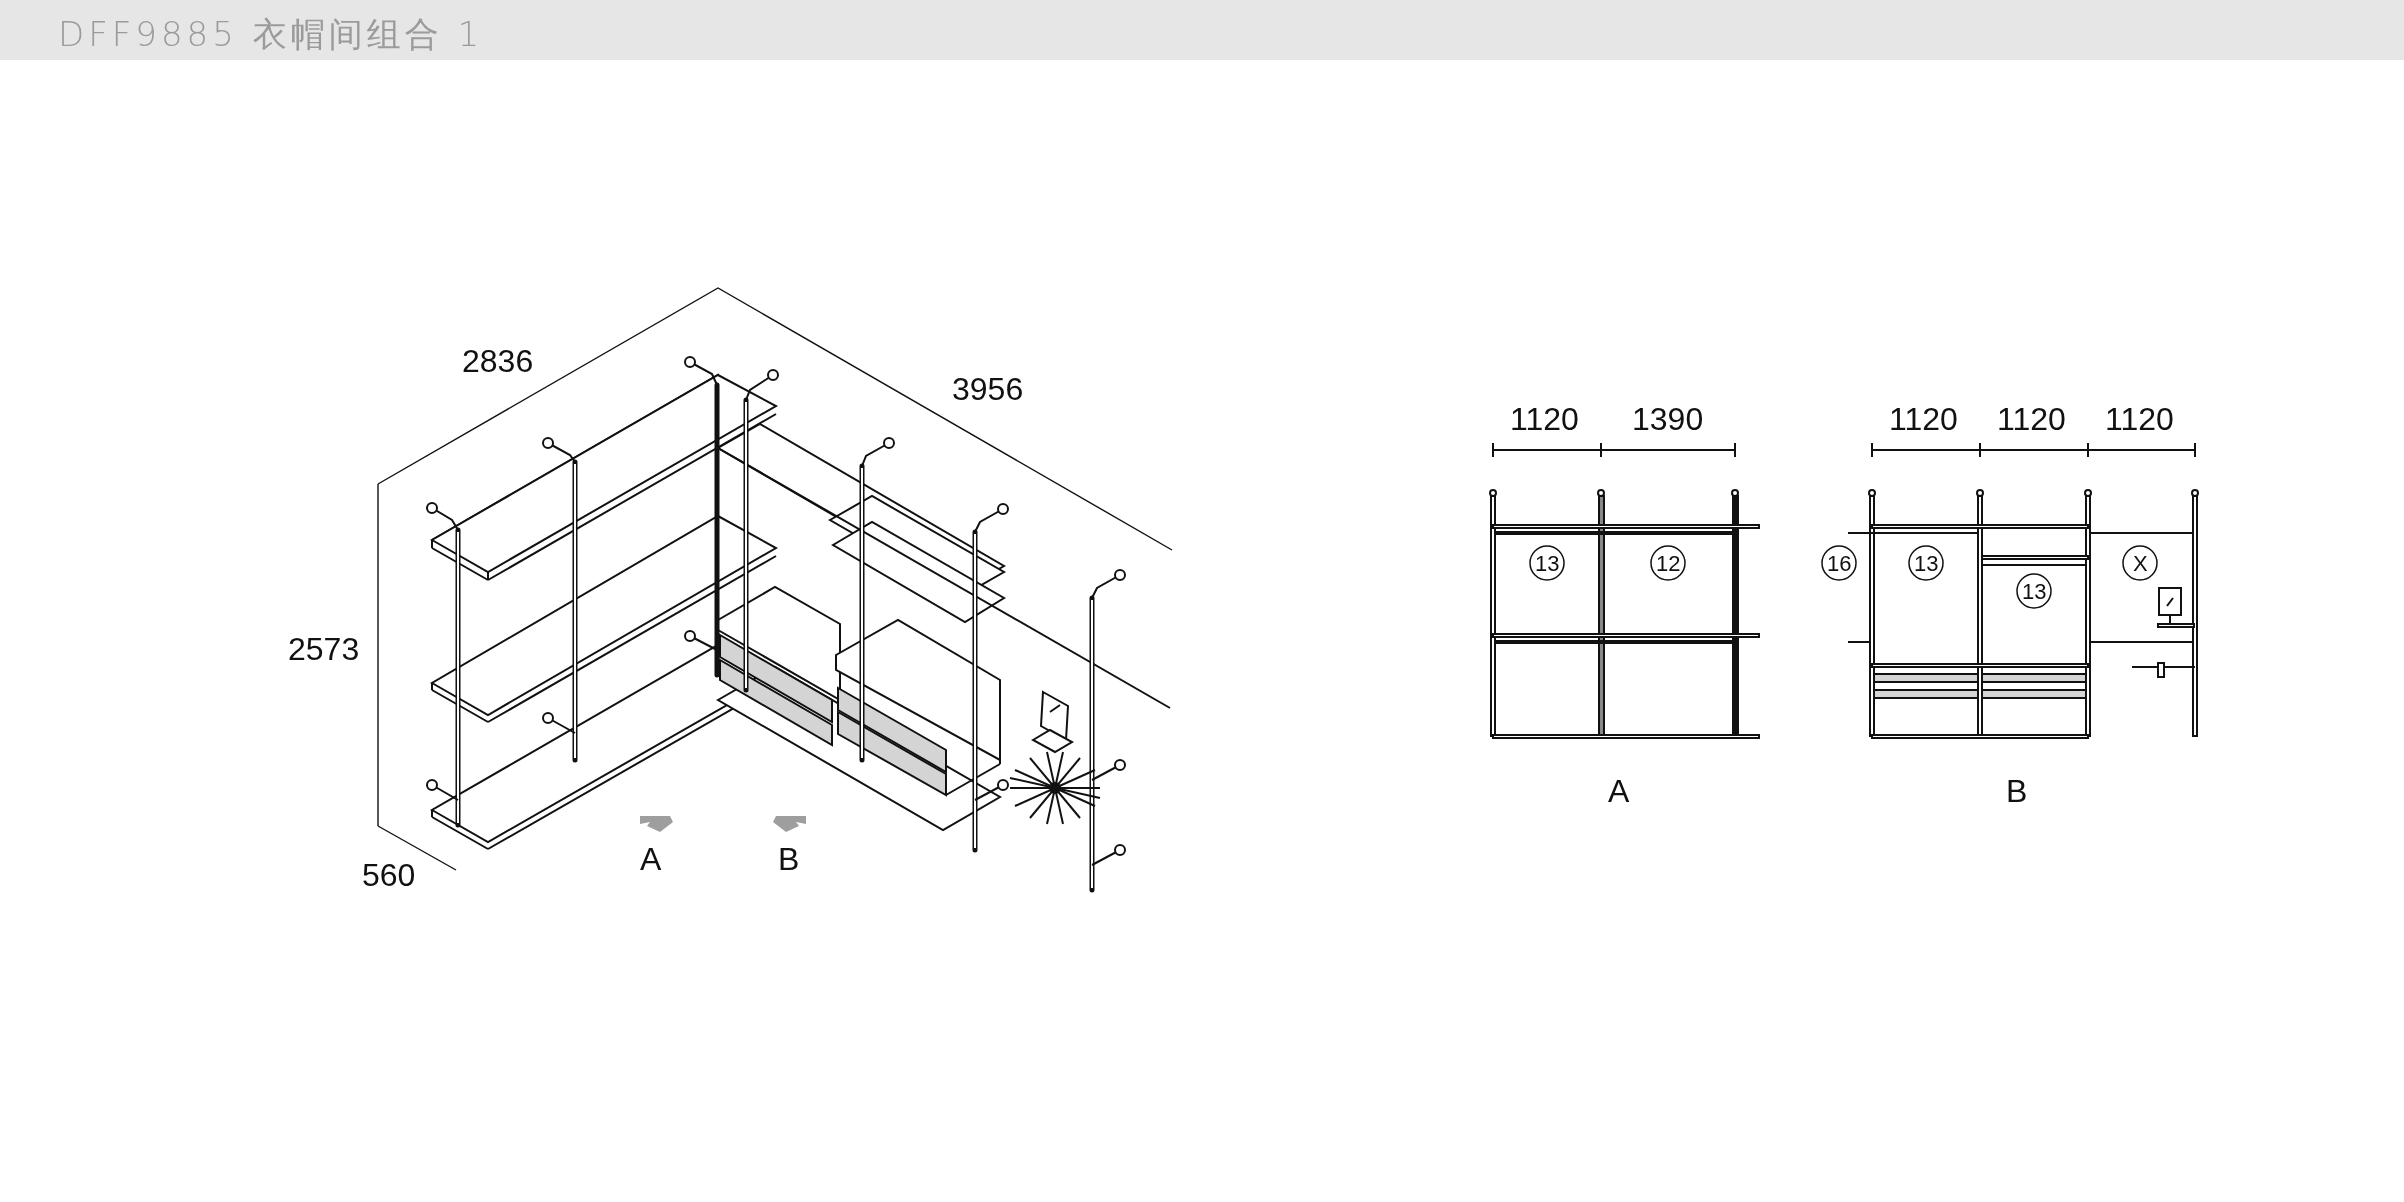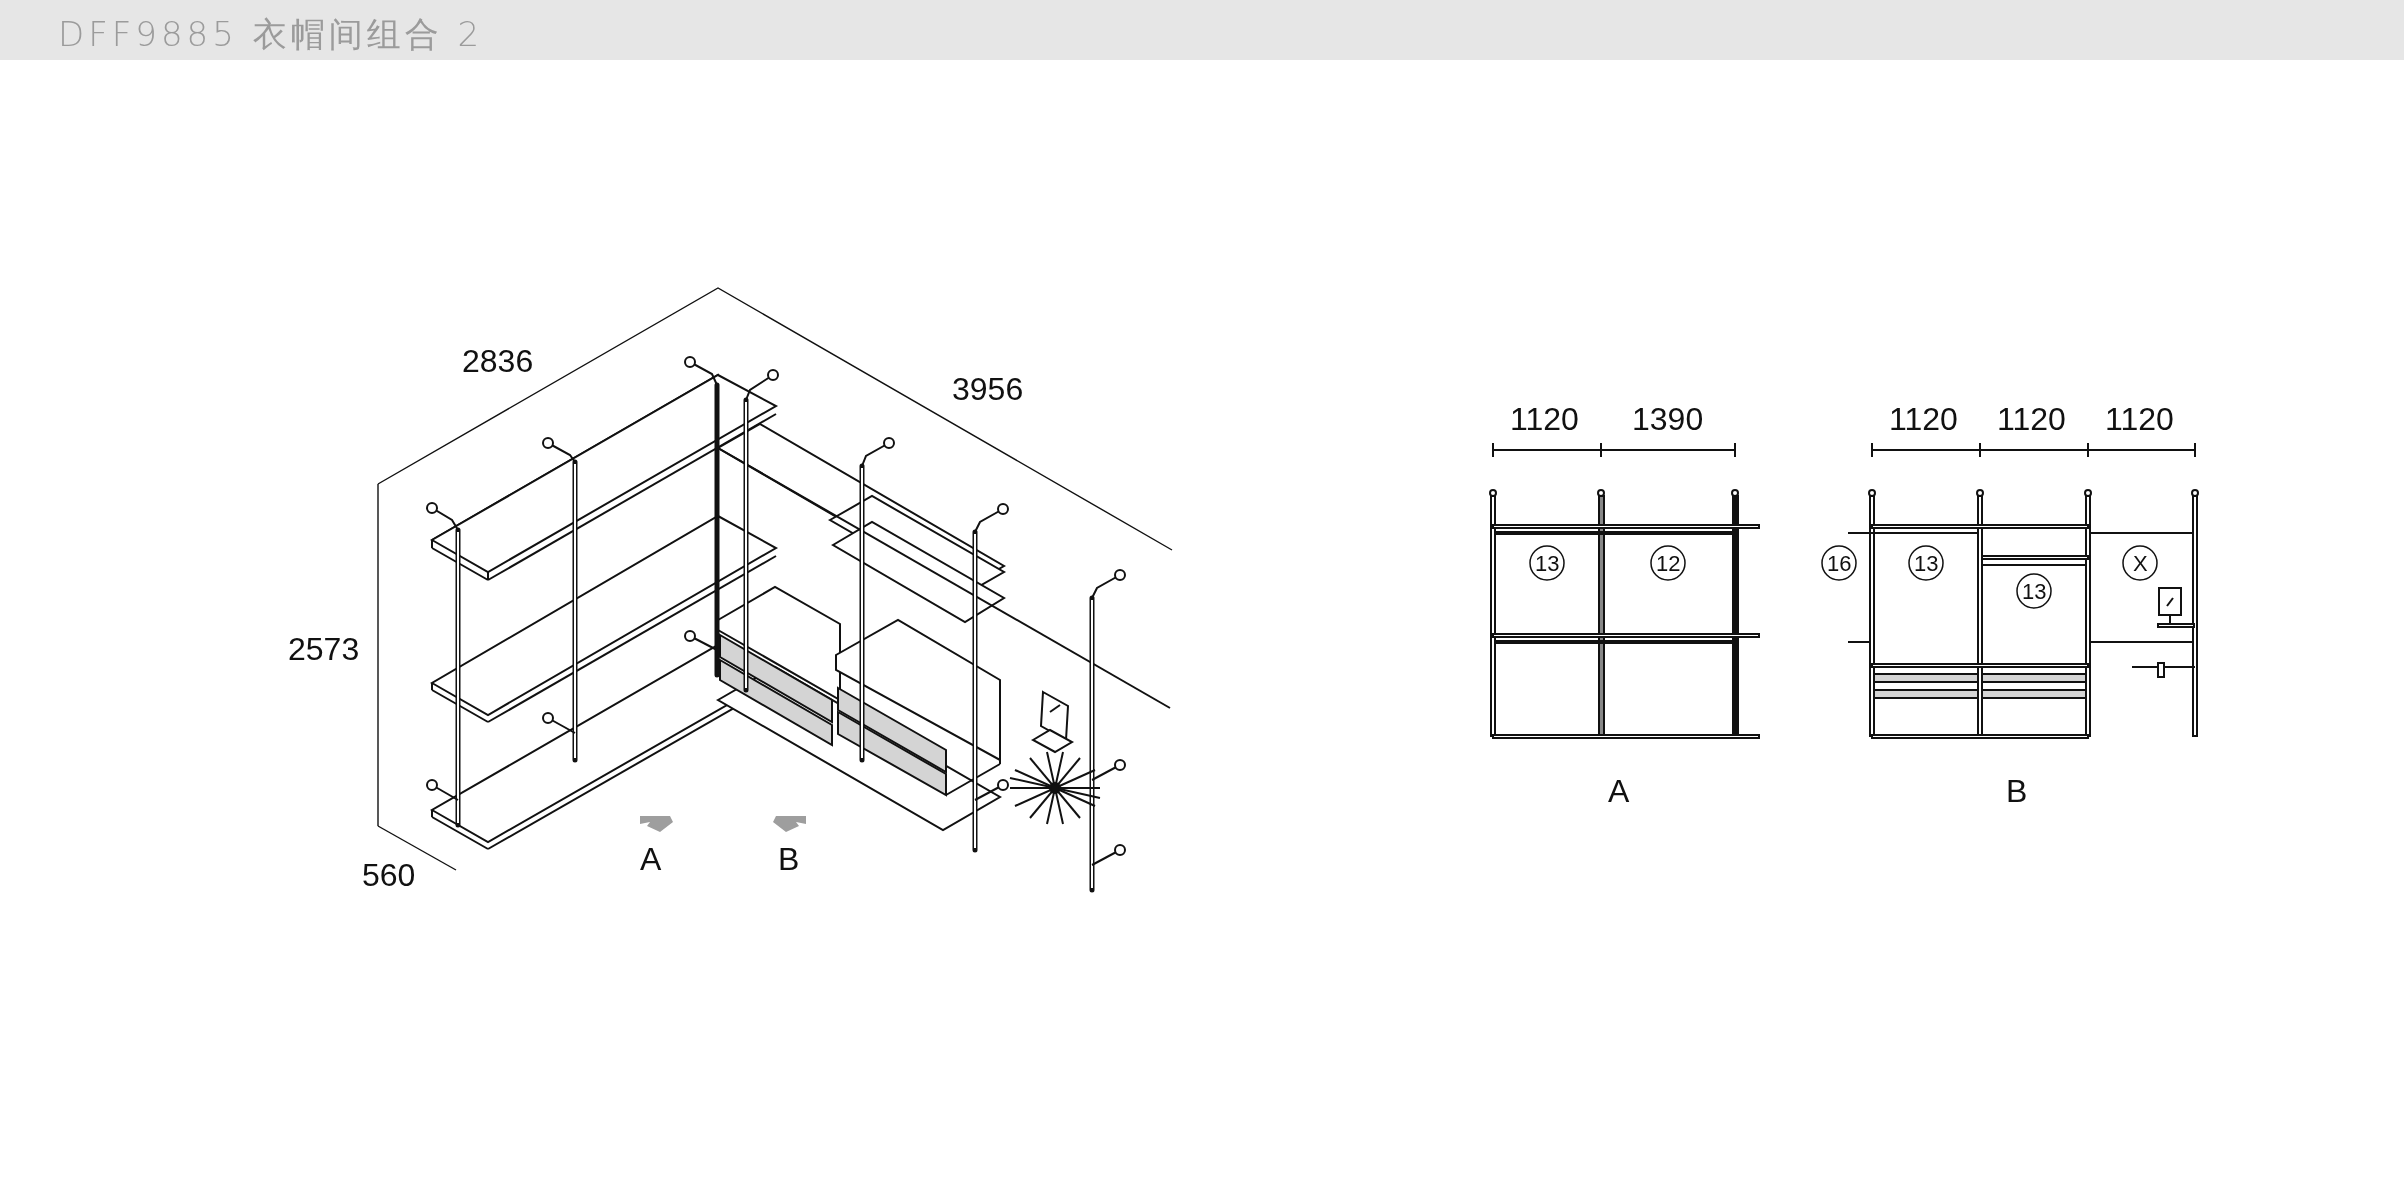--- a/index.html
+++ b/index.html
@@ -8,21 +8,21 @@
   .header-title { position:absolute; left:58px; top:12px; font-size:34px; letter-spacing:4px; color:#9b9b9b; font-family:"DejaVu Sans", sans-serif; font-weight:300; }
   svg.drawing { position:absolute; left:0; top:0; }
   .dim { font-family:"Liberation Sans", sans-serif; font-size:32px; fill:#111; }
   .lbl { font-family:"Liberation Sans", sans-serif; font-size:32px; fill:#111; }
   .bubble { font-family:"Liberation Sans", sans-serif; font-size:22px; fill:#111; }
 </style>
 </head>
 <body>
 
 <div class="header">
-  <div class="header-title">DFF9885 衣帽间组合 2</div>
+  <div class="header-title">DFF9885 衣帽间组合 1</div>
 </div>
 
 <svg class="drawing" width="2404" height="1202" viewBox="0 0 2404 1202" xmlns="http://www.w3.org/2000/svg">
 
   <g stroke="#111" fill="none">
 
     <g stroke-width="1.4">
       <polyline points="378,484 718,288 1172,550"></polyline>
       <line x1="378" y1="484" x2="378" y2="826"></line>
       <line x1="378" y1="826" x2="456" y2="870"></line>

